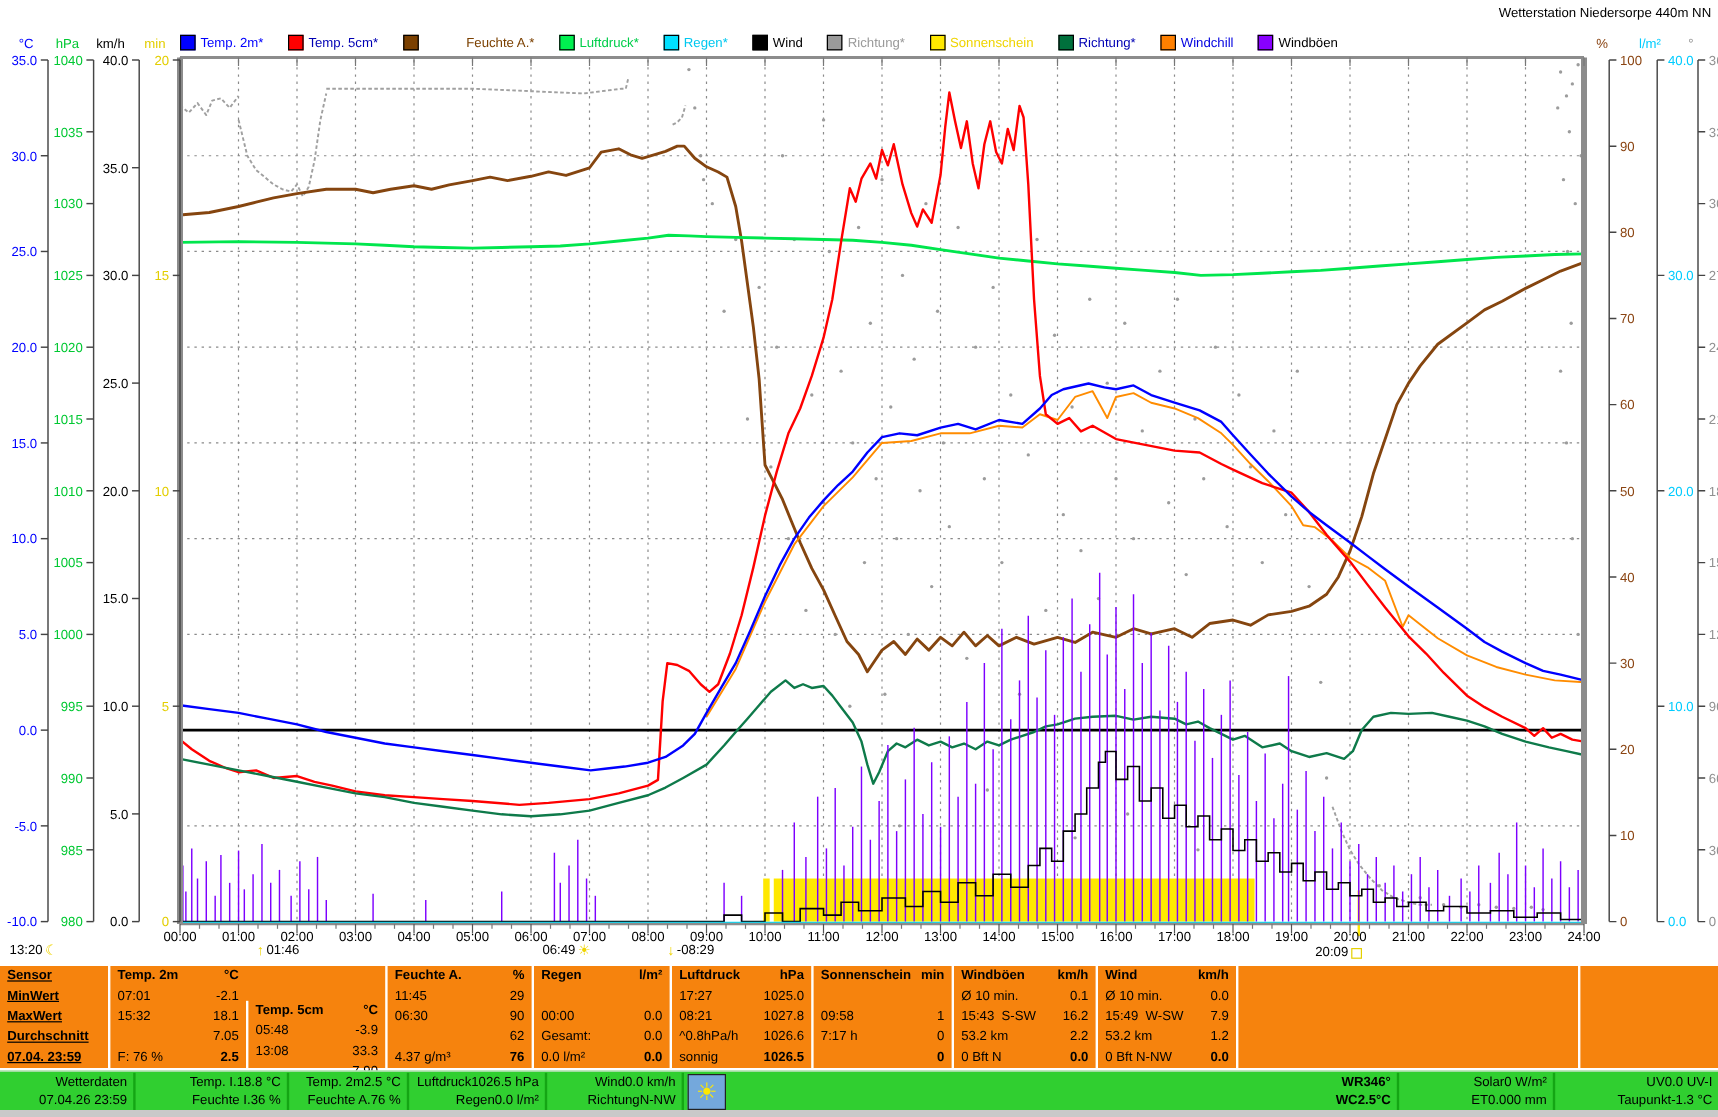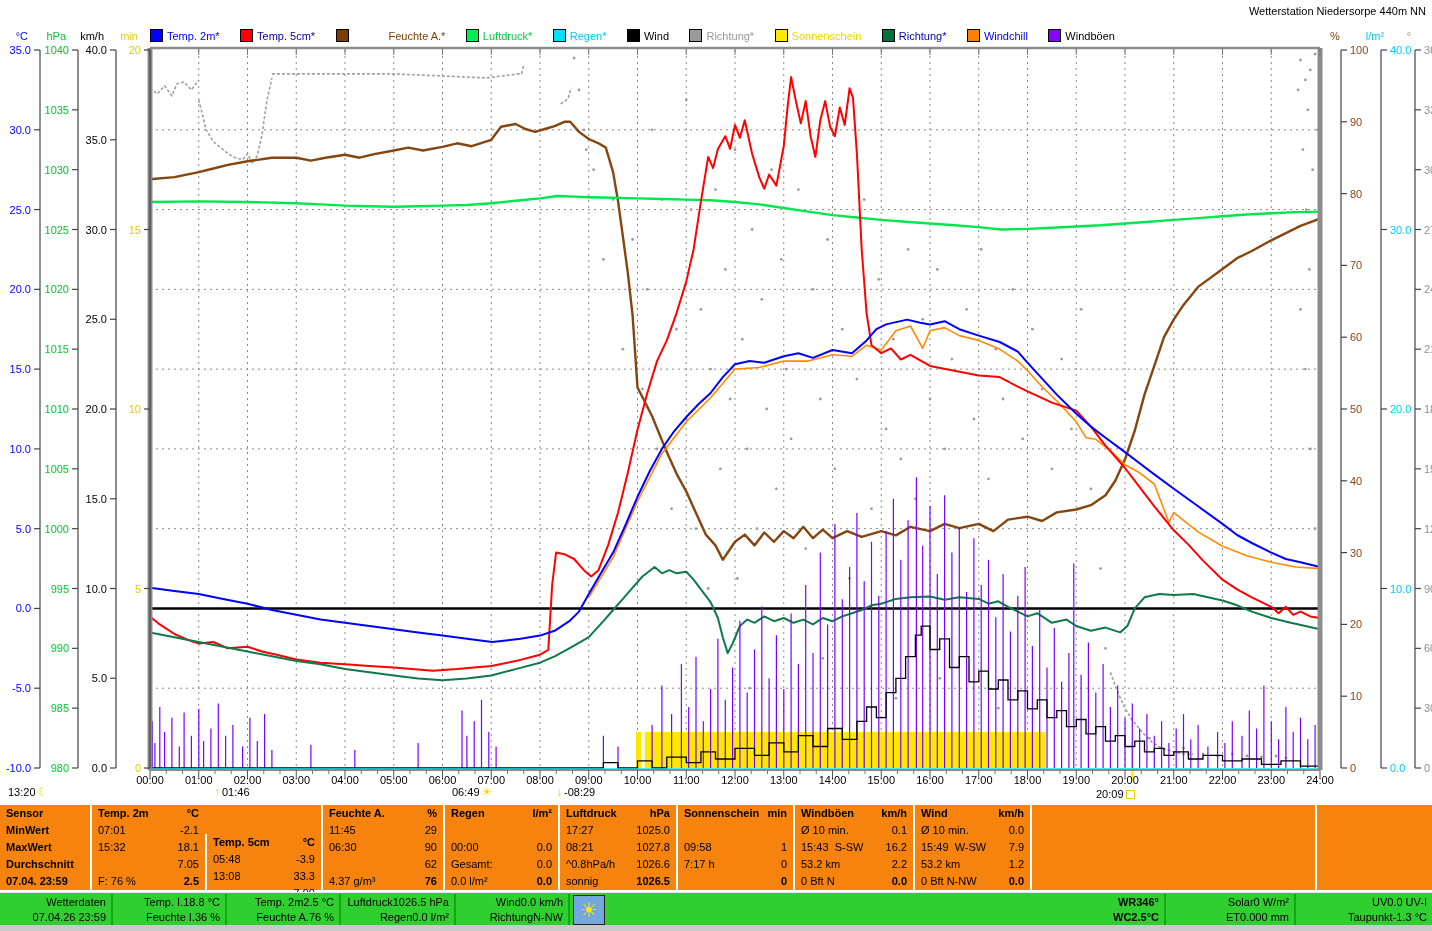--- a/index.html
+++ b/index.html
@@ -676,21 +676,21 @@
         </g>
       </svg></div>
   <div id="markers">
       <div class="marker" style="left: 8px; top: 786px;"><span>13:20</span><span class="mk-ic">☾</span></div>
       <div class="marker" style="left: 214px; top: 786px;"><span class="mk-ic">↑</span><span>01:46</span></div>
       <div class="marker" style="left: 452px; top: 786px;"><span>06:49</span><span class="mk-ic">☀</span></div>
       <div class="marker" style="left: 556px; top: 786px;"><span class="mk-ic">↓</span><span>-08:29</span></div>
       <div class="marker" style="left: 1096px; top: 788px;"><span>20:09</span><span class="mk-sq"></span></div>
     </div>
   <div id="otable" style="background: rgb(246, 131, 13); width: 1432px;">
-      <div class="ocol" style="width: 90px;">
+      <div class="ocol" style="width: 90px; text-decoration: underline;">
         <div class="orow">
           <span class="l b">Sensor</span>
           <span class="r b"></span>
         </div>
         <div class="orow">
           <span class="l b">MinWert</span>
           <span class="r"></span>
         </div>
         <div class="orow">
           <span class="l b">MaxWert</span>
@@ -924,21 +924,21 @@
           <span class="l"></span>
           <span class="r b"></span>
         </div>
       </div>
     </div>
   <div id="statusbar" style="background: rgb(48, 207, 48);">
       <div class="sbsec" style="left: 0px; width: 113px;">
         <div class="sbrow"><span>Wetterdaten</span><span></span></div>
         <div class="sbrow"><span>07.04.26 23:59</span><span></span></div>
       </div>
-      <div class="sbsec" style="left: 113px; width: 114px;">
+      <div class="sbsec" style="left: 127px; width: 114px;">
         <div class="sbrow"><span>Temp. I.</span><span>18.8 °C</span></div>
         <div class="sbrow"><span>Feuchte I.</span><span>36 %</span></div>
       </div>
       <div class="sbsec" style="left: 227px; width: 114px;">
         <div class="sbrow"><span>Temp. 2m</span><span>2.5 °C</span></div>
         <div class="sbrow"><span>Feuchte A.</span><span>76 %</span></div>
       </div>
       <div class="sbsec" style="left: 341px; width: 115px;">
         <div class="sbrow"><span>Luftdruck</span><span>1026.5 hPa</span></div>
         <div class="sbrow"><span>Regen</span><span>0.0 l/m²</span></div>

